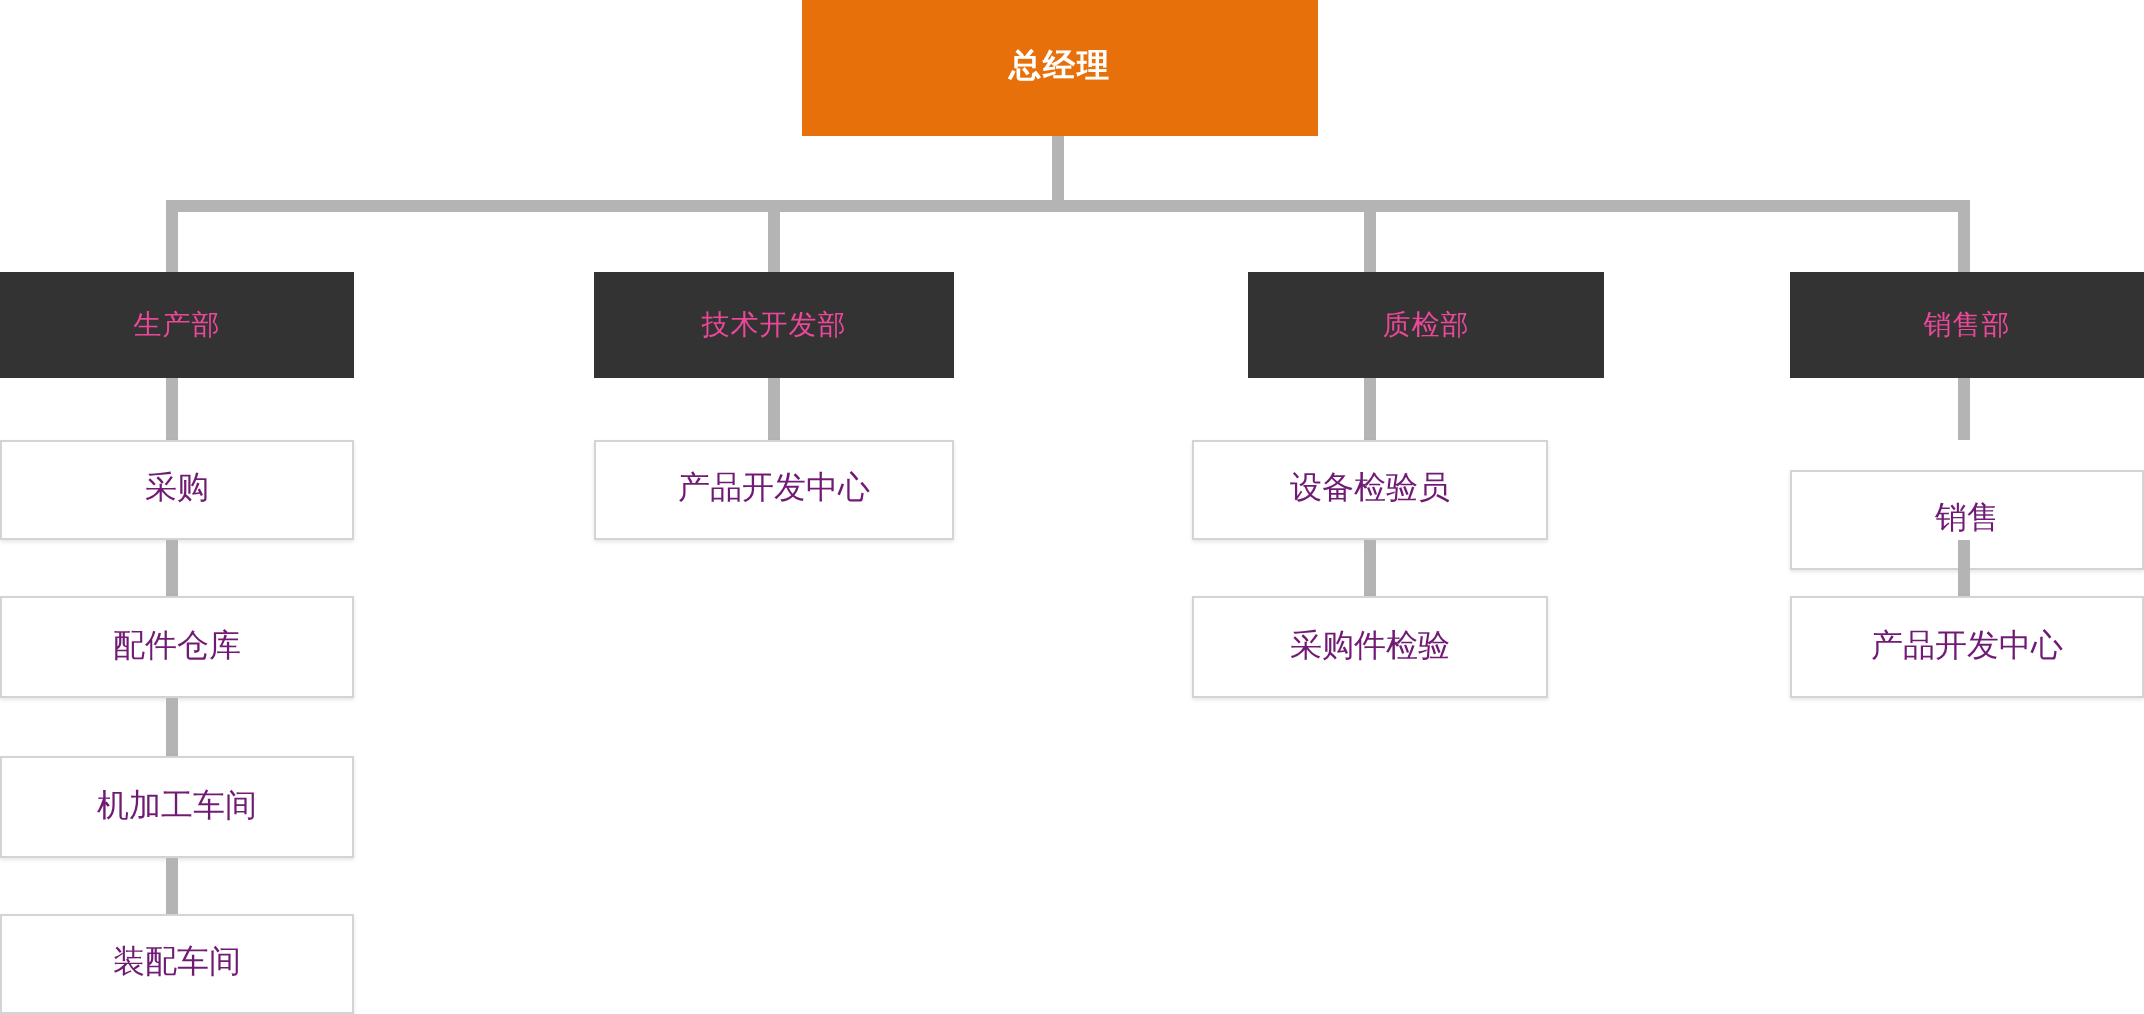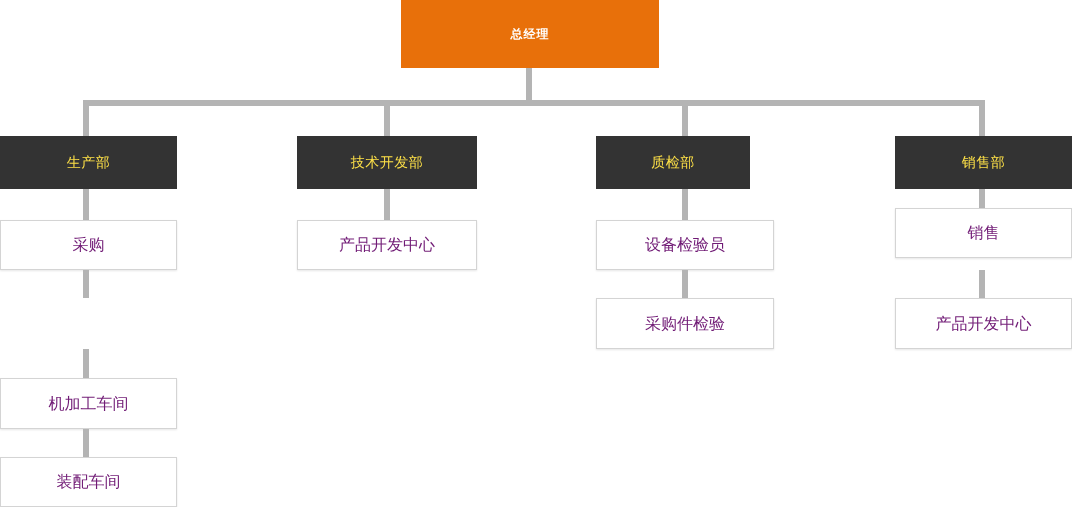--- a/index.html
+++ b/index.html
@@ -34,28 +34,28 @@
     display: flex;
     align-items: center;
     justify-content: center;
     text-align: center;
     line-height: 1.2;
   }
 
   .node-root {
     background: #e8700a;
     color: #ffffff;
-    font-size: 12px;
+    font-size: 16px;
     font-weight: bold;
     letter-spacing: 1px;
   }
 
   .node-dept {
     background: #333333;
-    color: #fde047;
+    color: #ec4899;
     font-size: 14px;
     font-weight: normal;
     letter-spacing: 0.5px;
   }
 
   .node-unit {
     background: #ffffff;
     color: #701a75;
     font-size: 16px;
     border: 1px solid #d4d4d4;
@@ -83,60 +83,63 @@
   <div class="node node-dept" style="left:0px; top:136px; width:177px; height:53px;">
     <span>生产部</span>
   </div>
 
   <div class="connector" style="left:83px; top:189px; width:6px; height:31px;"></div>
   <div class="node node-unit" style="left:0px; top:220px; width:177px; height:50px;">
     <span>采购</span>
   </div>
 
   <div class="connector" style="left:83px; top:270px; width:6px; height:28px;"></div>
+  <div class="node node-unit" style="left:0px; top:298px; width:177px; height:51px;">
+    <span>配件仓库</span>
+  </div>
 
   <div class="connector" style="left:83px; top:349px; width:6px; height:29px;"></div>
   <div class="node node-unit" style="left:0px; top:378px; width:177px; height:51px;">
     <span>机加工车间</span>
   </div>
 
   <div class="connector" style="left:83px; top:429px; width:6px; height:28px;"></div>
   <div class="node node-dept" style="left:297px; top:136px; width:180px; height:53px;">
     <span>技术开发部</span>
   </div>
 
   <div class="node node-unit" style="left:0px; top:457px; width:177px; height:50px;">
     <span>装配车间</span>
   </div>
 
   <div class="connector" style="left:384px; top:189px; width:6px; height:31px;"></div>
   <div class="node node-unit" style="left:297px; top:220px; width:180px; height:50px;justify-content:center;">
     <span>产品开发中心</span>
   </div>
 
-  <div class="node node-dept" style="left:596px; top:136px; width:154px; height:53px;">
+  <div class="node node-dept" style="left:624px; top:136px; width:178px; height:53px;">
     <span>质检部</span>
   </div>
 
   <div class="connector" style="left:682px; top:189px; width:6px; height:31px;"></div>
   <div class="node node-unit" style="left:596px; top:220px; width:178px; height:50px;">
     <span>设备检验员</span>
   </div>
 
   <div class="connector" style="left:682px; top:270px; width:6px; height:28px;"></div>
   <div class="node node-dept" style="left:895px; top:136px; width:177px; height:53px;">
     <span>销售部</span>
   </div>
 
   <div class="node node-unit" style="left:596px; top:298px; width:178px; height:51px;">
     <span>采购件检验</span>
   </div>
 
   <div class="connector" style="left:979px; top:189px; width:6px; height:31px;"></div>
-  <div class="node node-unit" style="left:895px; top:208px; width:177px; height:50px;">
+  <div class="node node-unit" style="left:895px; top:235px; width:177px; height:50px;">
     <span>销售</span>
   </div>
 
   <div class="connector" style="left:979px; top:270px; width:6px; height:28px;"></div>
   <div class="node node-unit" style="left:895px; top:298px; width:177px; height:51px;">
     <span>产品开发中心</span>
   </div>
 
 </div>
 

